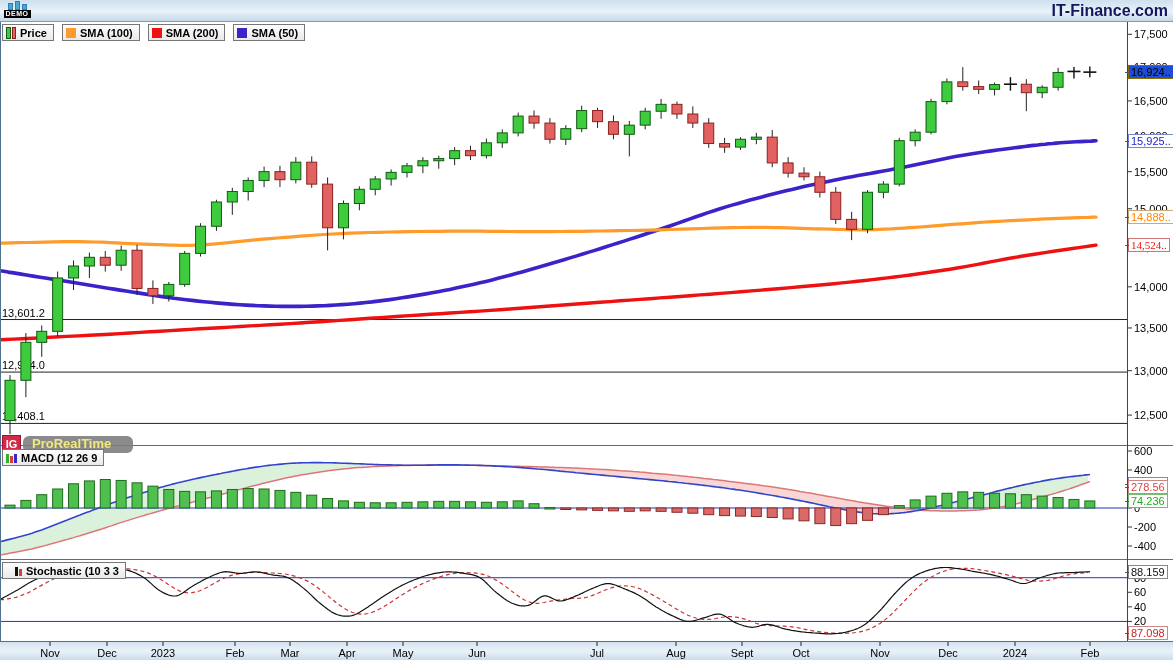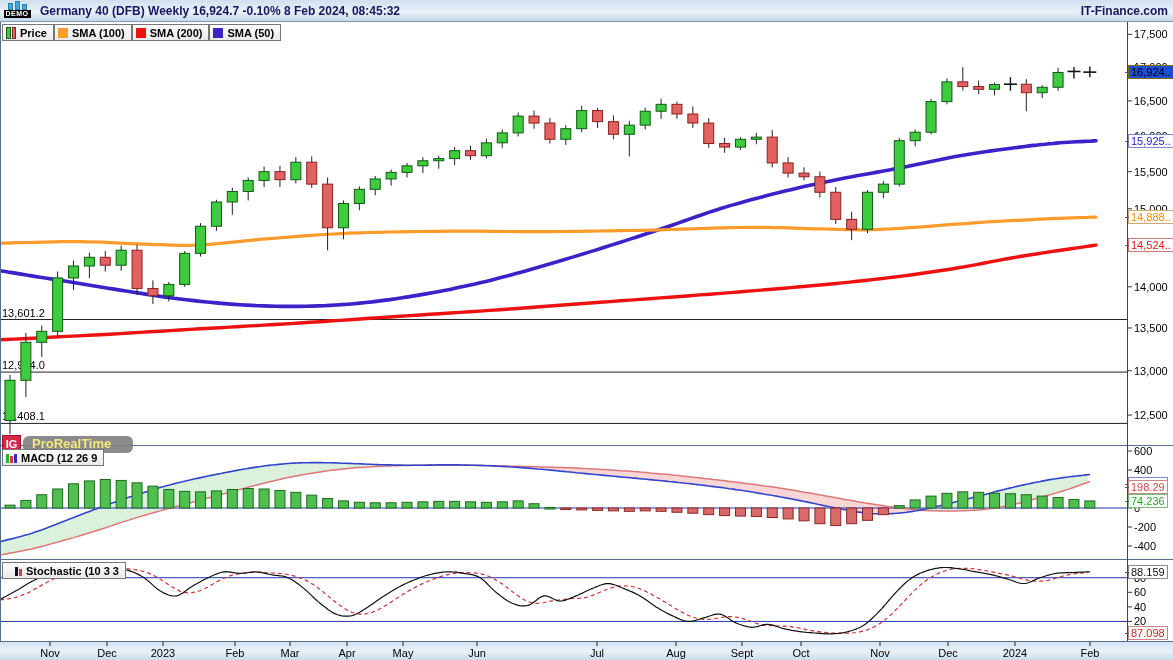--- a/index.html
+++ b/index.html
@@ -7,22 +7,22 @@
     font-family:"Liberation Sans",sans-serif;border-right:1px solid #8aa8c8;}
   .titlebar{position:absolute;left:0;top:0;width:1173px;height:22px;z-index:6;
     background:linear-gradient(180deg,#cfe0ef 0%,#e9f2f9 55%,#c5d8ea 100%);
     border-bottom:1px solid #7d9cbd;display:flex;align-items:center;box-sizing:border-box;}
   .demo-badge{margin-left:2px;width:30px;display:flex;flex-direction:column;align-items:center;}
   .demo-candles{display:flex;gap:2px;height:7px;align-items:flex-end;}
   .demo-candles span{width:3px;background:#49a8d8;border:1px solid #2d7fb0;}
   .dc1{height:5px}.dc2{height:7px}.dc3{height:4px}
   .demo-label{background:#000;color:#fff;font-size:7px;font-weight:bold;line-height:8px;padding:0 2px;letter-spacing:.5px;}
   .title{font-weight:bold;font-size:12px;color:#16165e;margin-left:8px;white-space:nowrap;}
-  .brand{margin-left:auto;margin-right:5px;font-weight:bold;font-size:12px;color:#16165e;}
-  .legend{position:absolute;left:2px;top:24px;display:flex;gap:0;z-index:6;}
+  .brand{margin-left:auto;margin-right:5px;font-weight:bold;font-size:16px;color:#16165e;}
+  .legend{position:absolute;left:2px;top:24px;display:flex;gap:8px;z-index:6;}
   .chip{display:flex;align-items:center;gap:4px;height:15px;padding:0 6px 0 3px;
     background:linear-gradient(#fefefe,#e9e9e9);border:1px solid #767676;
     font-size:11px;font-weight:bold;color:#000;white-space:nowrap;}
   .sw{width:10px;height:10px;display:inline-block;}
   .sw-candles{display:flex;gap:1px;align-items:center;}
   .sw-candles i{display:block;width:4px;height:10px;}
   .panel-chip{position:absolute;z-index:6;}
   .macd-chip{left:2px;top:449px;align-items:center;}
   .stoch-chip{left:2px;top:562px;padding-left:12px;}
   .bar-ico{display:flex;gap:1px;align-items:flex-end;height:10px;}
@@ -546,21 +546,20 @@
 
   <div class="titlebar">
     <div class="demo-badge">
       <span class="demo-candles">
           <span class="dc1"></span>
           <span class="dc2"></span>
           <span class="dc3"></span>
         </span>
       <span class="demo-label">DEMO</span>
     </div>
-    <span class="title">Germany 40 (DFB) Weekly 16,924.7 -0.10% 8 Feb 2024, 08:45:32</span>
     <span class="brand">IT-Finance.com</span>
   </div>
 
   <div class="legend" id="legend">
       <div class="chip">
         <span class="sw sw-candles">
           <i style="background: rgb(62, 203, 62); border: 1px solid rgb(15, 92, 18);"></i>
           <i style="background: rgb(226, 97, 97); border: 1px solid rgb(140, 32, 32);"></i>
         </span>
         <span>Price</span>
@@ -597,21 +596,21 @@
         <i style="height:9px;background:#111"></i>
         <i style="height:7px;background:#d43d3d"></i>
       </span>
     <span>Stochastic (10 3 3</span>
   </div>
 
   <div id="boxes">
       <div class="axis-box last" style="top: 65.1434px;">16,924..</div>
       <div class="axis-box sma50" style="top: 134.04px;">15,925..</div>
       <div class="axis-box sma100" style="top: 210.236px;">14,888..</div>
-      <div class="axis-box sma200" style="top: 238.246px;">14,524..</div>
+      <div class="axis-box sma200" style="top: 238.246px; font-family: Liberation Serif, serif;">14,524..</div>
       <div class="axis-box macd-line" style="top: 477px; font-style: italic;">352.79</div>
-      <div class="axis-box macd-signal" style="top: 480.484px;">198.29</div>
+      <div class="axis-box macd-signal" style="top: 480.484px;">278.56</div>
       <div class="axis-box macd-hist" style="top: 493.947px;">74.236</div>
       <div class="axis-box stoch-k" style="top: 564.767px;">88.159</div>
       <div class="axis-box stoch-d" style="top: 577.767px;">87.098</div>
     </div>
 
 </div>
 
 </body></html>

